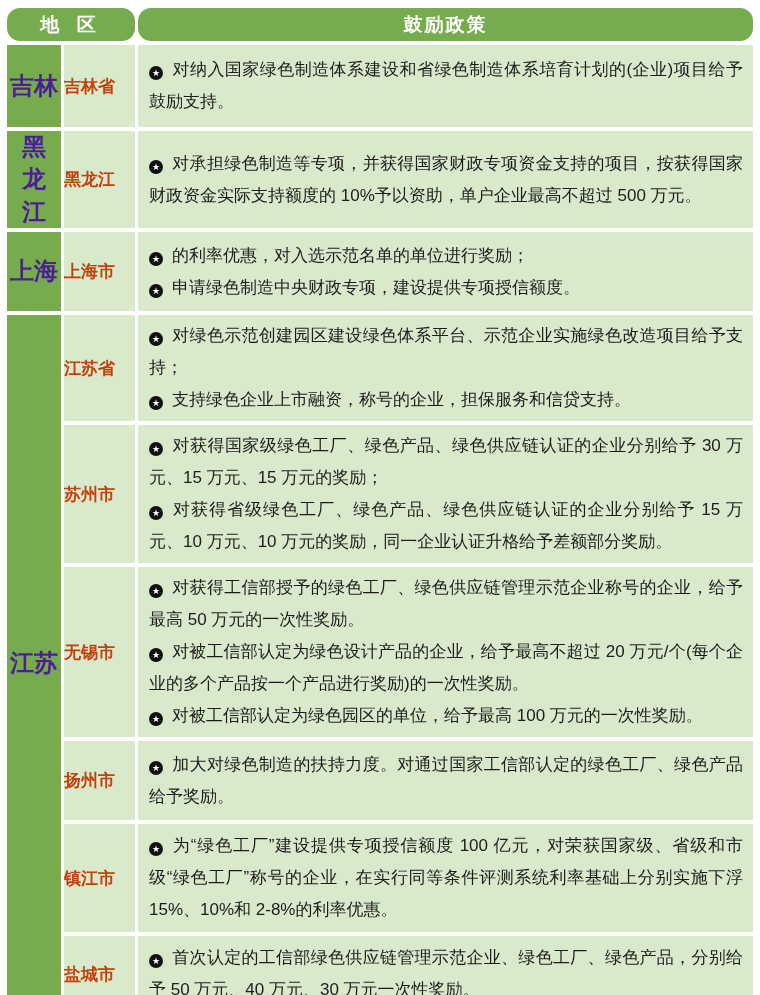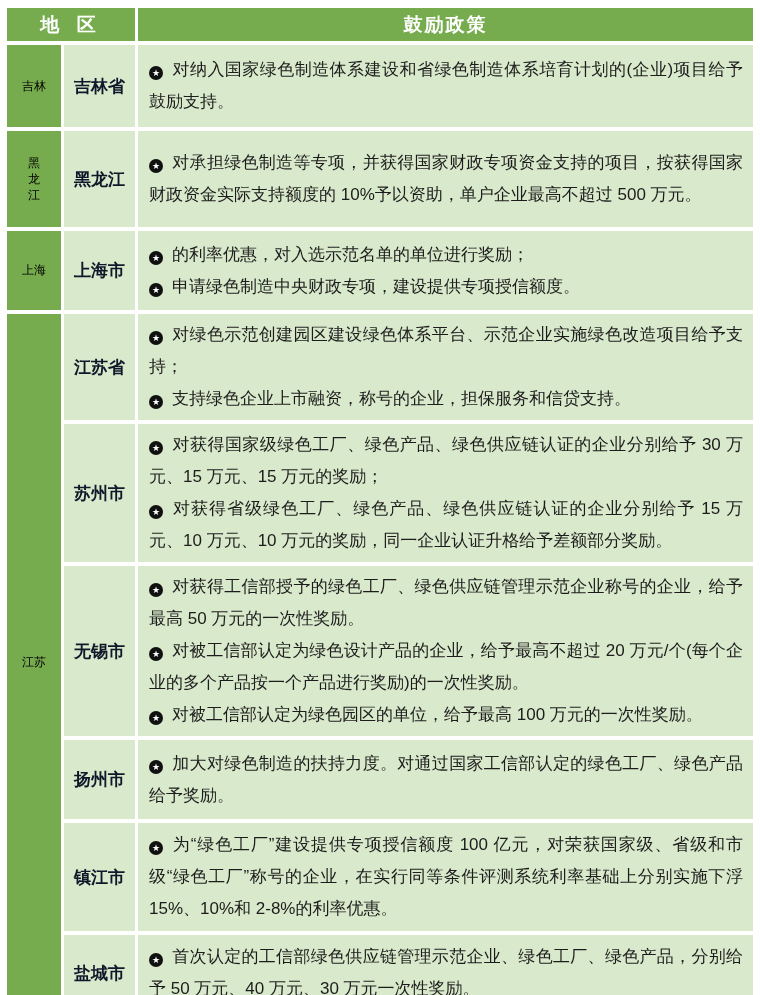--- a/index.html
+++ b/index.html
@@ -18,38 +18,39 @@
   col.c-prov { width: 54px; }
   col.c-city { width: 71px; }
   th, td { vertical-align: middle; }
   th.hdr {
     background: var(--green);
     color: #ffffff;
     font-size: 19px;
     font-weight: bold;
     height: 33px;
     text-align: center;
+    border-radius: 13px;
   }
   th.hdr-region { letter-spacing: 6px; }
   th.hdr-policy { letter-spacing: 2px; }
   td.prov {
     background: var(--green);
-    color: #000000;
-    font-size: 12px;
-    font-weight: normal;
+    color: #4c1d95;
+    font-size: 24px;
+    font-weight: bold;
     text-align: center;
     white-space: pre-line;
     line-height: 1.35;
   }
   td.city {
     background: var(--light);
-    color: #0f172a;
+    color: #c2410c;
     font-size: 17px;
     font-weight: bold;
-    text-align: center;
+    text-align: left;
   }
   td.policy {
     background: var(--light);
     color: #1c1c1c;
     font-size: 17px;
     line-height: 32px;
     padding: 5px 10px 5px 11px;
     text-align: justify;
   }
   td.policy p.item { margin: 0; }

